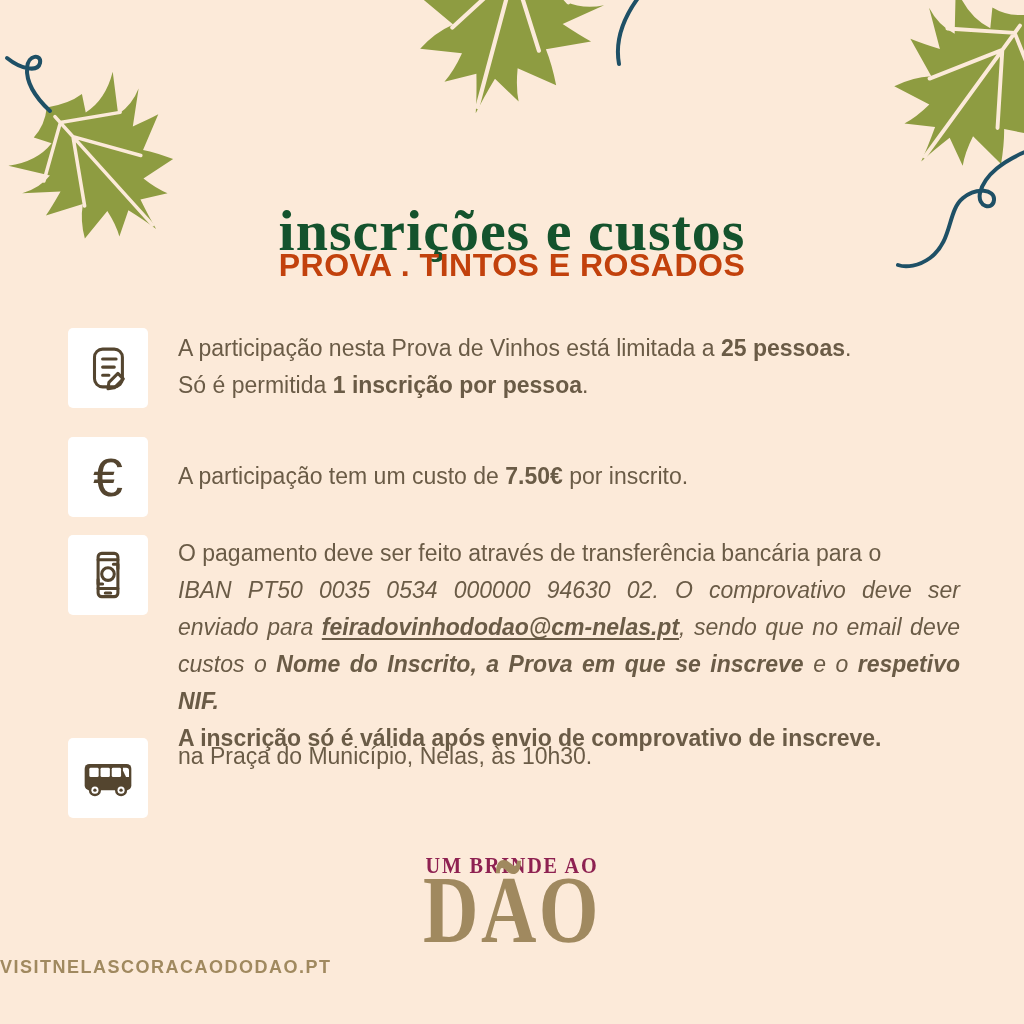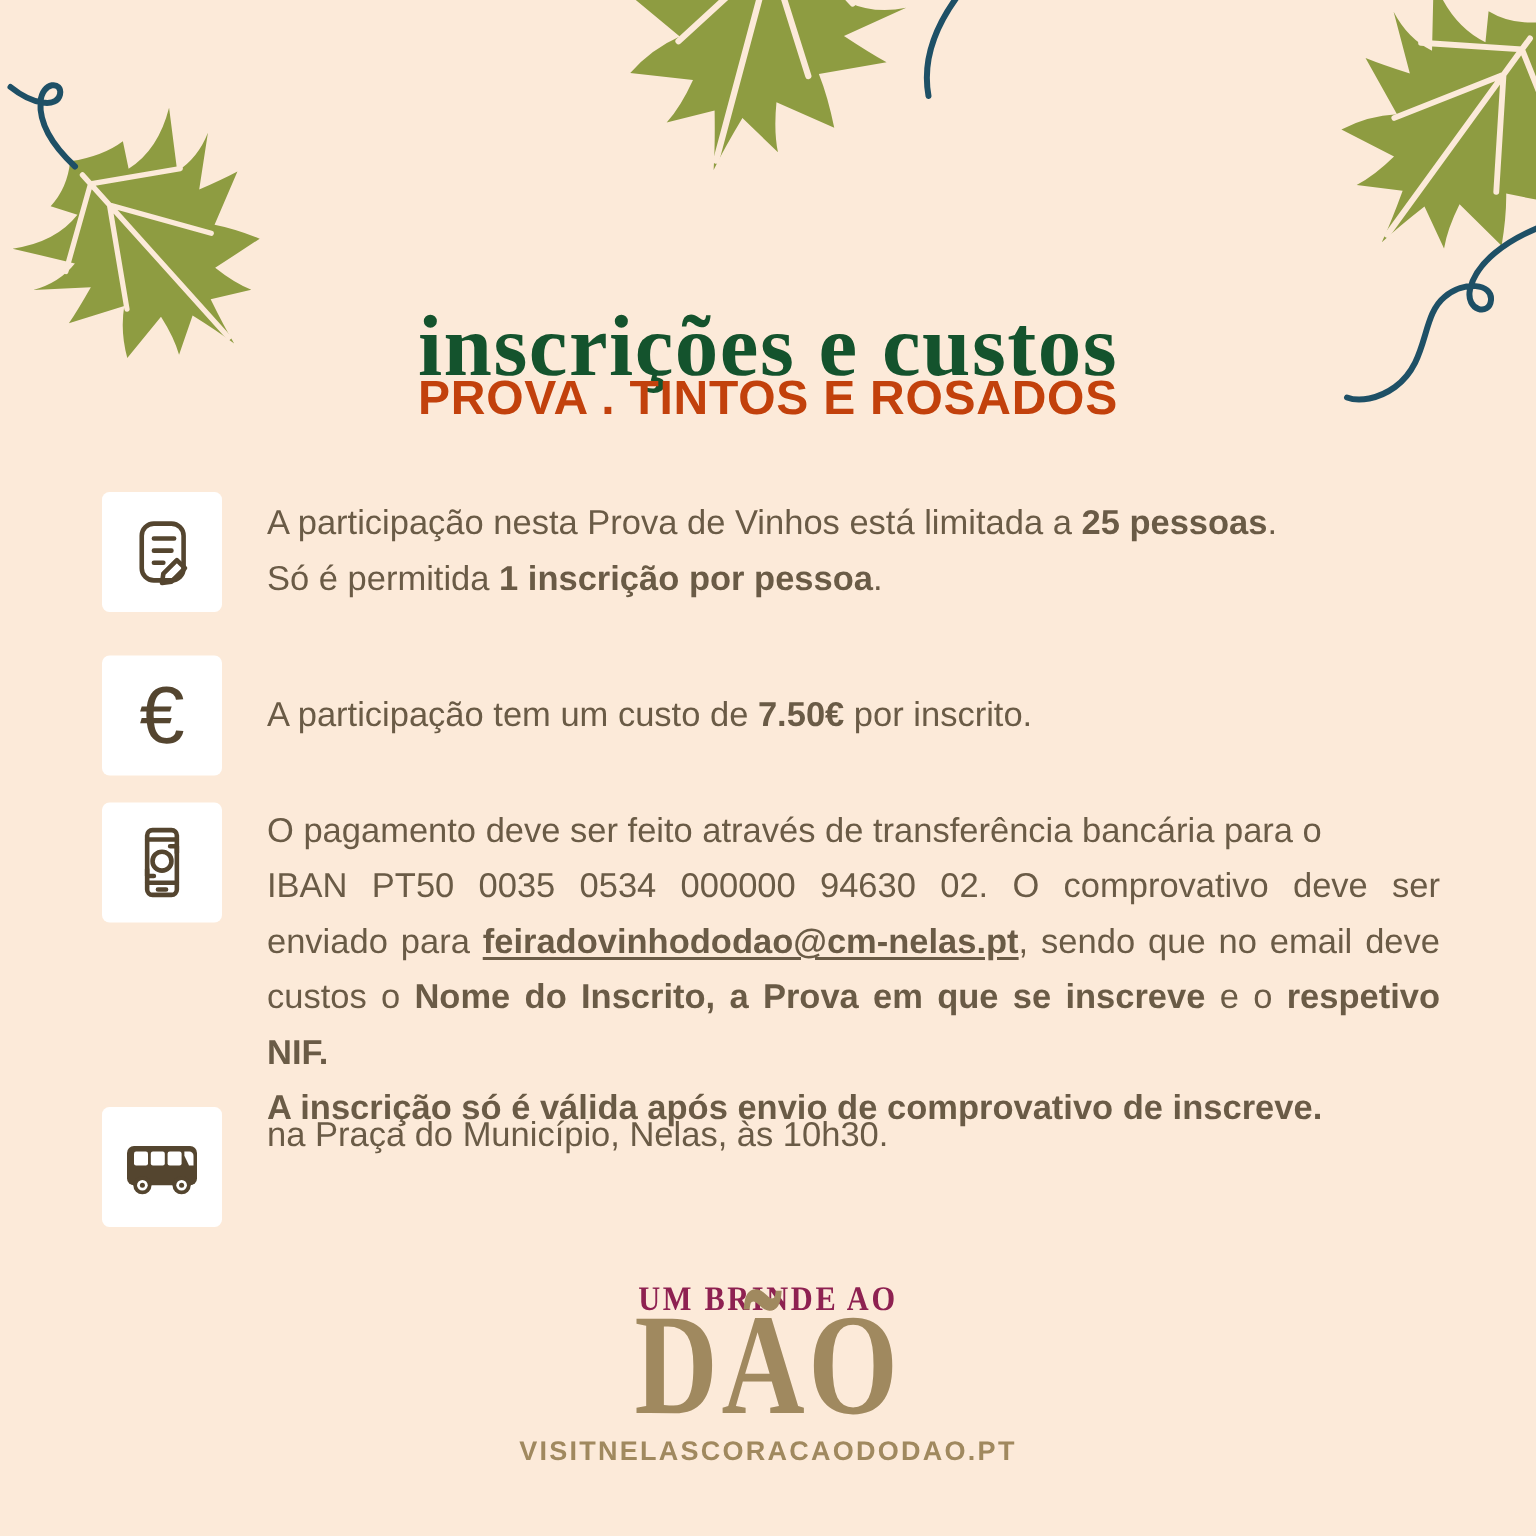--- a/index.html
+++ b/index.html
@@ -32,35 +32,35 @@
   .txt{
     margin-left:30px;width:782px;color:#6a5b46;
     font-size:23px;line-height:37px;
   }
   .row-capacity .txt{margin-top:2px;}
   .row-cost .txt{margin-top:21px;}
   .row-payment .txt{margin-top:0px;}
   .row-transport .txt{margin-top:0px;}
   .b{font-weight:700;}
   .email{font-weight:700;text-decoration:underline;text-underline-offset:3px;}
-  .j{text-align:justify;text-align-last:justify;}
+  .j{text-align:justify;text-align-last:justify;font-style:italic;}
   .euro-glyph{font-size:54px;color:#54452f;line-height:1;}
 
   .tagline{
     position:absolute;top:853px;left:0;right:0;text-align:center;
     font-family:"Liberation Serif",serif;font-weight:700;font-size:23px;
     letter-spacing:2px;color:#8e2151;transform:scaleX(.88);
   }
   .brand{
     position:absolute;top:862px;left:0;right:0;text-align:center;
     font-family:"Liberation Serif",serif;font-weight:700;font-size:96px;
     line-height:1;letter-spacing:3px;color:#a0895f;transform:scaleX(.8);
   }
   .website{
-    position:absolute;top:957px;left:0;right:0;text-align:center;
+    position:absolute;top:957px;left:0;right:0;text-align:left;
     font-weight:700;font-size:18px;letter-spacing:1.5px;color:#a0895f;
   }
 
   .icon-stroke{stroke:#54452f;fill:none;stroke-width:3.4;stroke-linecap:round;stroke-linejoin:round;}
   .tendril{stroke:#1e5066;stroke-width:4;fill:none;stroke-linecap:round;}
 </style>
 </head>
 <body>
 
 <div class="poster">

